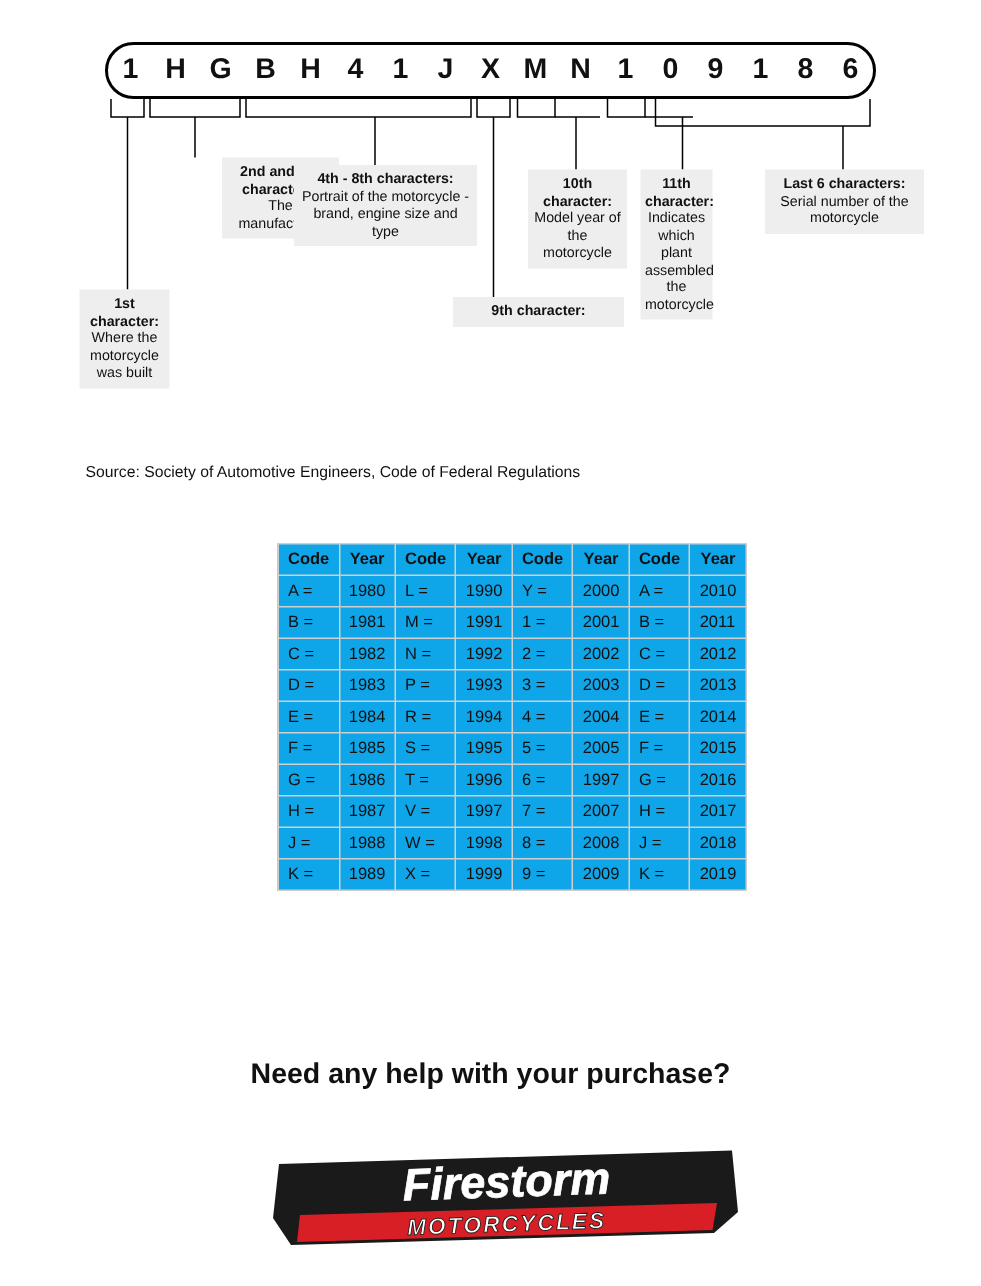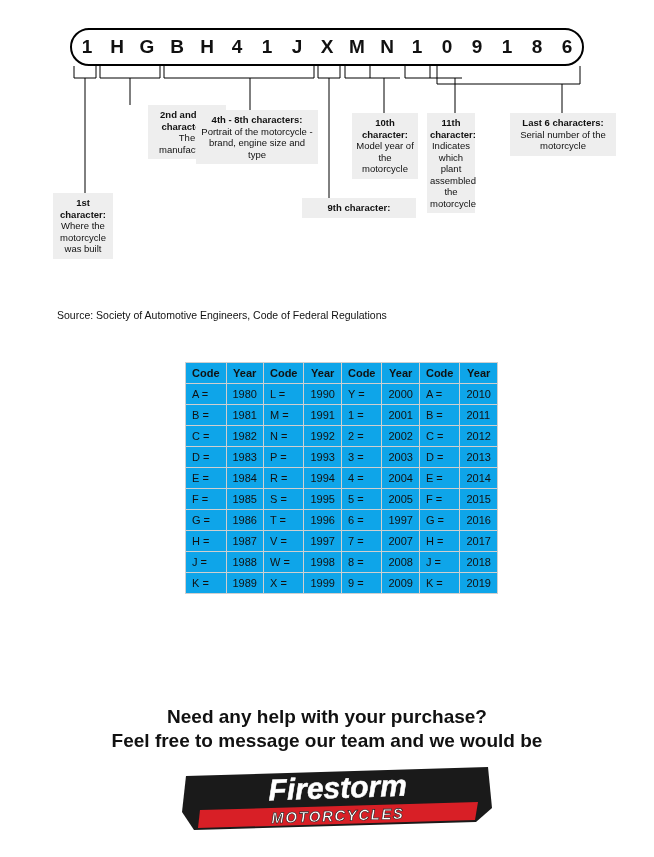--- a/index.html
+++ b/index.html
@@ -327,21 +327,20 @@
       <td>9 =</td>
       <td class="yr">2009</td>
       <td>K =</td>
       <td class="yr">2019</td>
     </tr>
   </tbody>
 </table>
 
 <div id="help-text">
   <div>Need any help with your purchase?</div>
-  <div>Feel free to message our team and we would be</div>
 </div>
 
 <div id="logo">
   <svg viewBox="0 0 320 80" width="320" height="80" aria-hidden="true">
     <defs>
       <clipPath id="logoclip">
         <path d="M6,12 L312,4 L316,48 L300,62 L14,70 L2,52 Z"></path>
       </clipPath>
     </defs>
 

